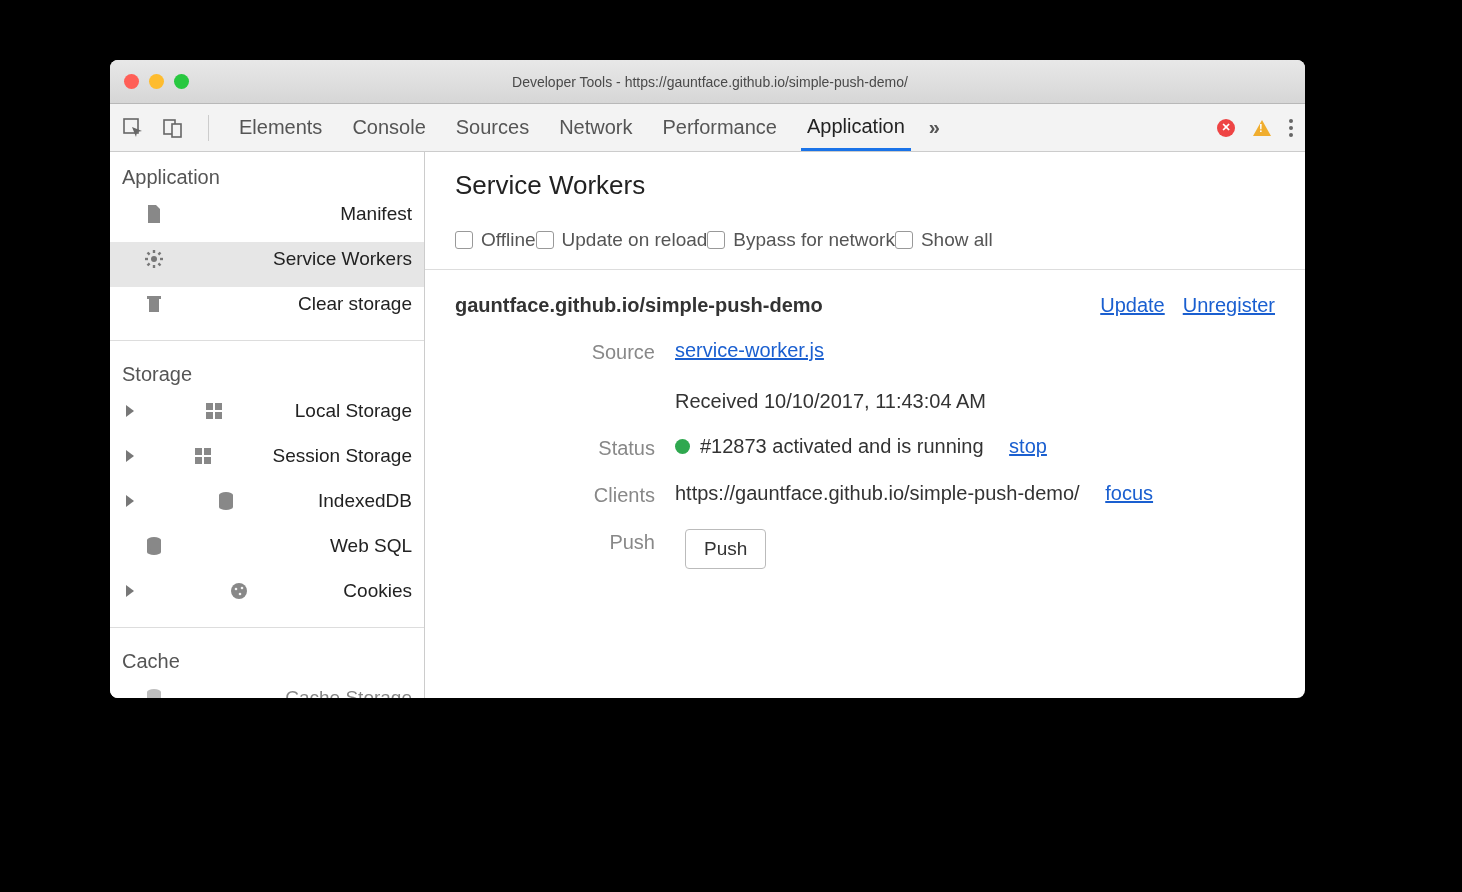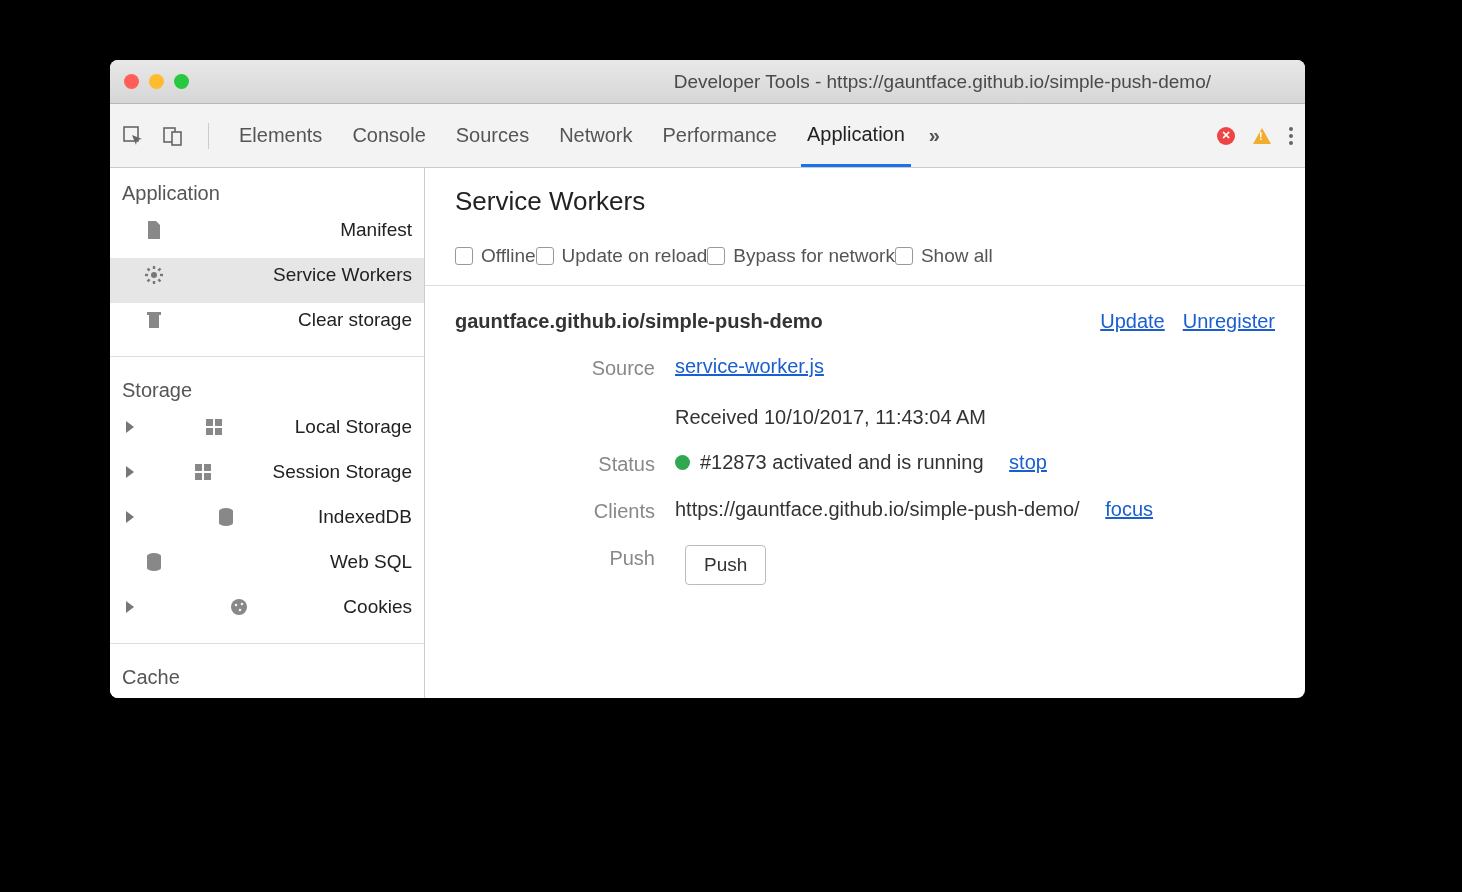--- a/index.html
+++ b/index.html
@@ -32,23 +32,23 @@
     display: flex;
     align-items: center;
     padding: 0 14px;
     flex-shrink: 0;
   }
   .traffic { display: flex; gap: 10px; margin-right: 20px; }
   .dot { width: 15px; height: 15px; border-radius: 50%; }
   .dot.red { background: #ff5f57; }
   .dot.yellow { background: #febc2e; }
   .dot.green { background: #28c840; }
-  .title-text { flex: 1; text-align: right; color: #4a4a4a; font-size: 19px; padding-right: 80px; }
+  .title-text { flex: 1; text-align: center; color: #4a4a4a; font-size: 14px; padding-right: 80px; }
   .toolbar {
-    height: 64px;
+    height: 48px;
     background: #f3f3f3;
     border-bottom: 1px solid #ccc;
     display: flex;
     align-items: center;
     padding: 0 12px;
     gap: 18px;
     flex-shrink: 0;
     color: #555;
   }
   .toolbar .divider { width: 1px; height: 26px; background: #ccc; margin: 0 6px; }

